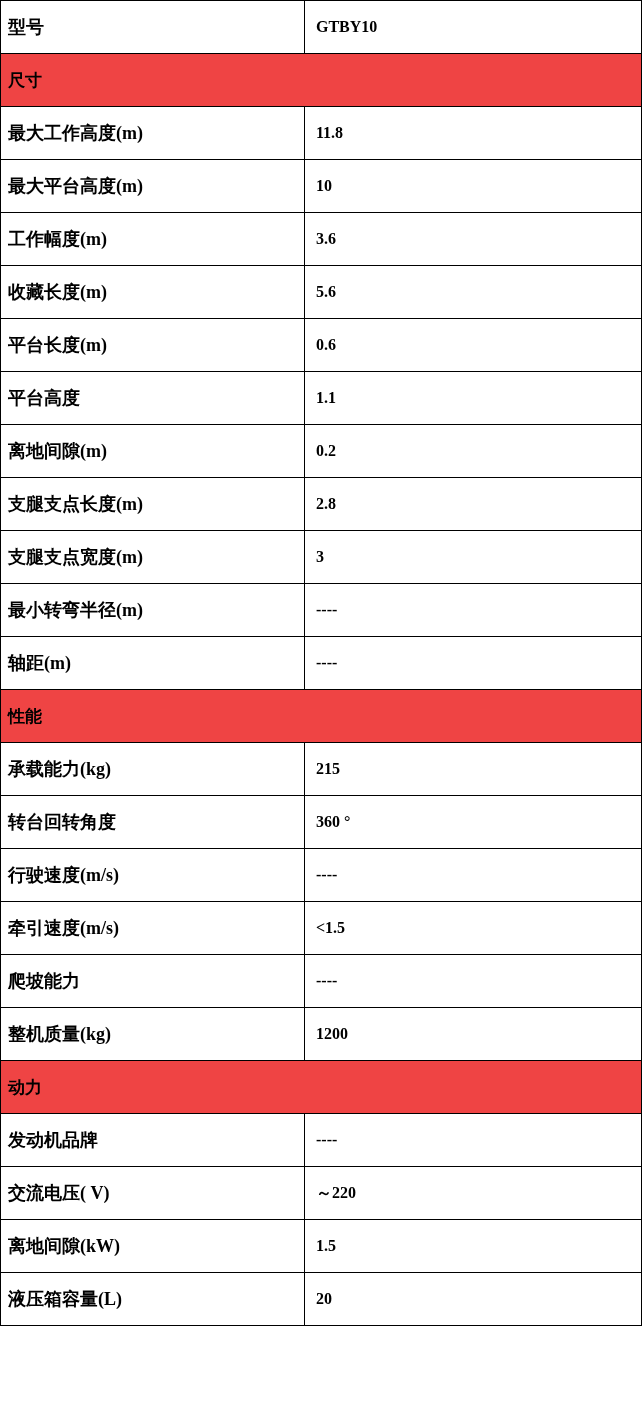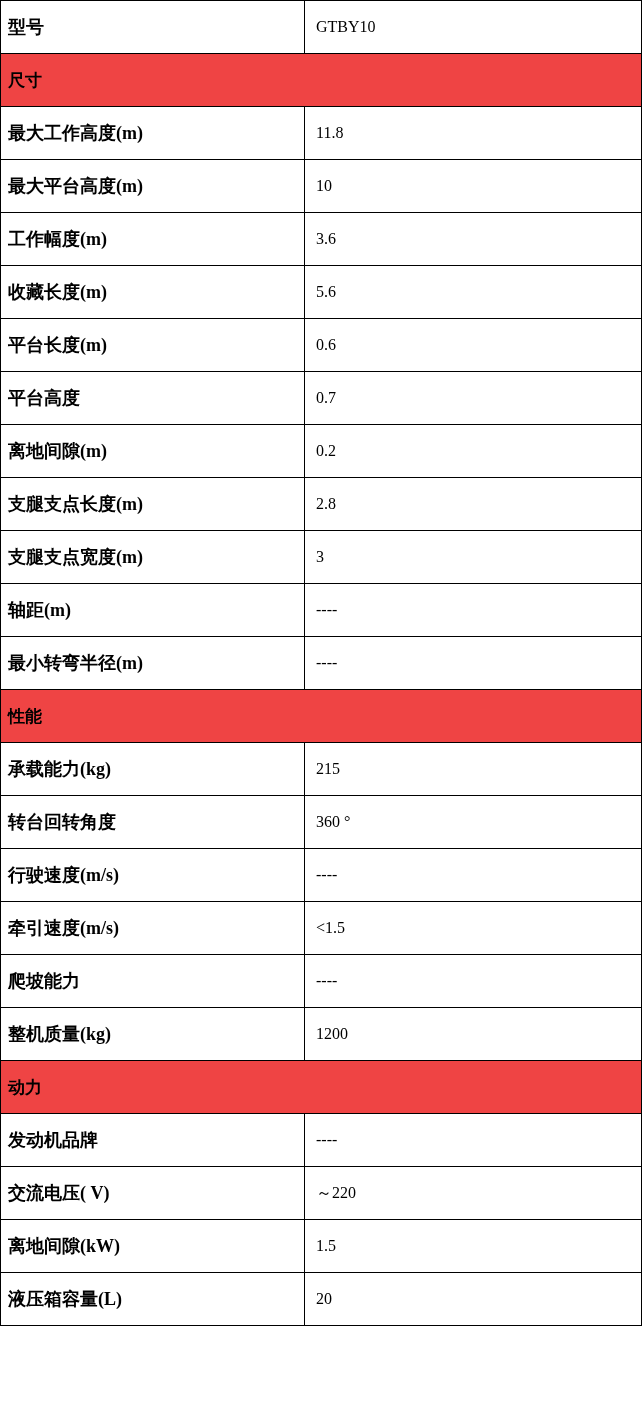--- a/index.html
+++ b/index.html
@@ -35,21 +35,21 @@
   }
   td.label {
     padding-left: 7px;
     font-family: "Liberation Serif", serif;
     font-weight: bold;
     font-size: 18px;
   }
   td.value {
     padding-left: 11px;
     font-family: "Liberation Serif", serif;
-    font-weight: normal;
+    font-weight: bold;
     font-size: 16px;
   }
   tr.section td {
     height: 50px;
     background: #ef4444;
     padding-left: 7px;
     font-family: "Liberation Sans", sans-serif;
     font-weight: bold;
     font-size: 17px;
   }
@@ -87,40 +87,40 @@
         <tr class="data">
           <td class="label">收藏长度(m)</td>
           <td class="value">5.6</td>
         </tr>
         <tr class="data">
           <td class="label">平台长度(m)</td>
           <td class="value">0.6</td>
         </tr>
         <tr class="data">
           <td class="label">平台高度</td>
-          <td class="value">0.7</td>
+          <td class="value">1.1</td>
         </tr>
         <tr class="data">
           <td class="label">离地间隙(m)</td>
           <td class="value">0.2</td>
         </tr>
         <tr class="data">
           <td class="label">支腿支点长度(m)</td>
           <td class="value">2.8</td>
         </tr>
         <tr class="data">
           <td class="label">支腿支点宽度(m)</td>
           <td class="value">3</td>
         </tr>
         <tr class="data">
-          <td class="label">轴距(m)</td>
+          <td class="label">最小转弯半径(m)</td>
           <td class="value">----</td>
         </tr>
         <tr class="data">
-          <td class="label">最小转弯半径(m)</td>
+          <td class="label">轴距(m)</td>
           <td class="value">----</td>
         </tr>
         <tr class="section">
           <td colspan="2">性能</td>
         </tr>
         <tr class="data">
           <td class="label">承载能力(kg)</td>
           <td class="value">215</td>
         </tr>
         <tr class="data">

